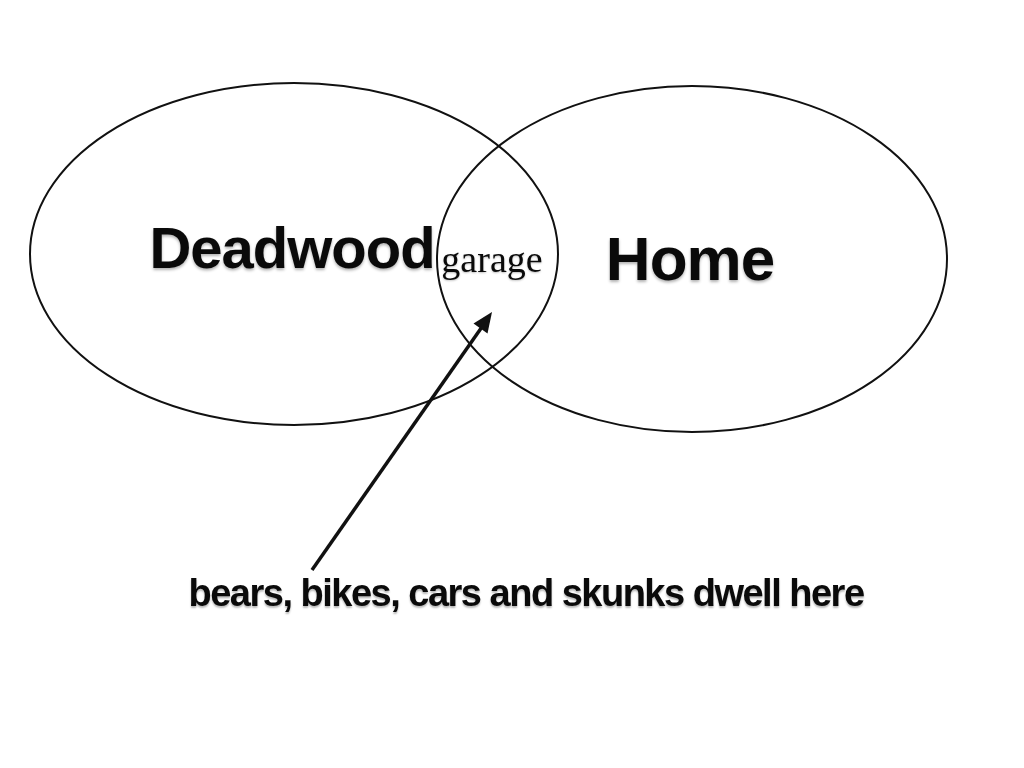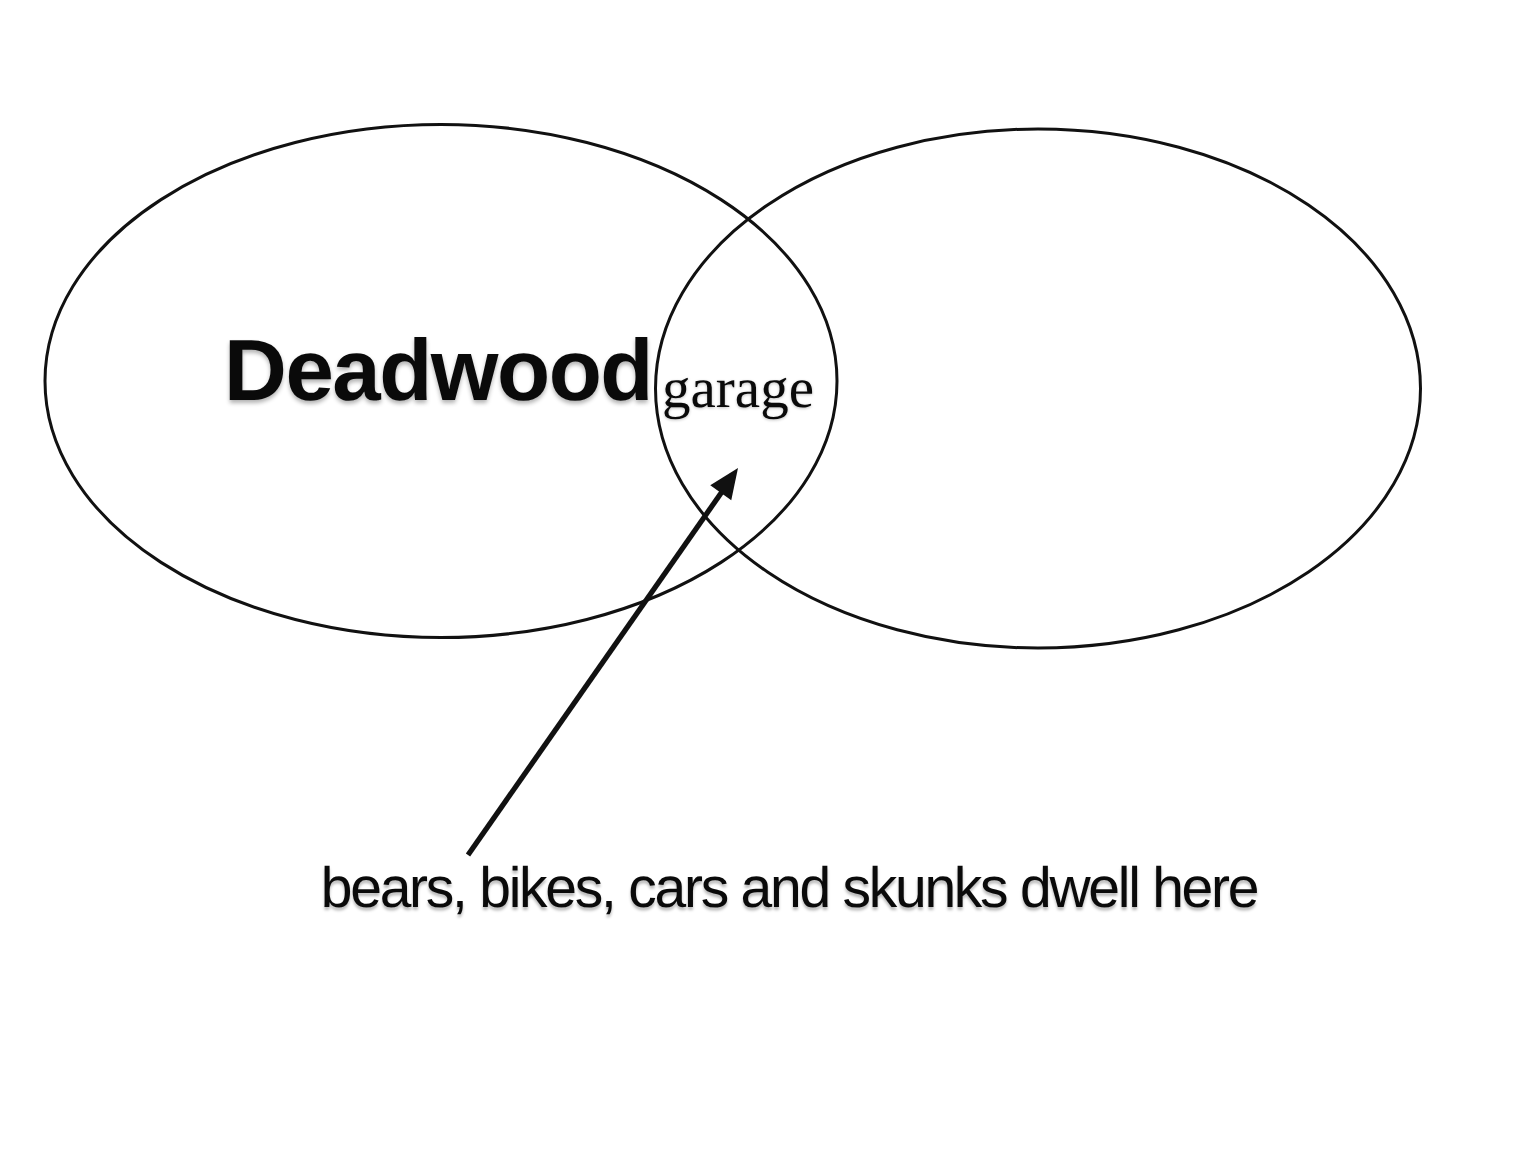--- a/index.html
+++ b/index.html
@@ -47,21 +47,21 @@
     letter-spacing: -1px;
   }
   .label-intersection {
     font-family: "Liberation Serif", serif;
     font-size: 38px;
     font-weight: 400;
     text-shadow: 0 1px 2px rgba(0,0,0,0.25);
   }
   .label-annotation {
     font-size: 38px;
-    font-weight: 400;
+    font-weight: 700;
     letter-spacing: -1.5px;
     text-shadow: 0 2px 2px rgba(0,0,0,0.28);
   }
   .label-big .line {
     display: block;
   }
 </style>
 </head>
 <body>
 
@@ -74,18 +74,19 @@
     <ellipse cx="692" cy="259" rx="255" ry="173" fill="none" stroke="#111111" stroke-width="2"></ellipse>
 
     <line x1="312" y1="570" x2="484" y2="324" stroke="#111111" stroke-width="3.5"></line>
     <polygon points="492,312 487.5,333.5 473.5,323.5" fill="#111111"></polygon>
   </svg>
 
   <div class="label label-big" style="left:292px; top:248px;">
     <span class="line">Deadwood</span>
   </div>
 
+  <div class="label label-home" style="left:690px; top:258px;">Home</div>
 
   <div class="label label-intersection" style="left:492px; top:259px;">garage</div>
 
   <div class="label label-annotation" style="left:526px; top:593px;">bears, bikes, cars and skunks dwell here</div>
 
 </div>
 
 </body></html>

